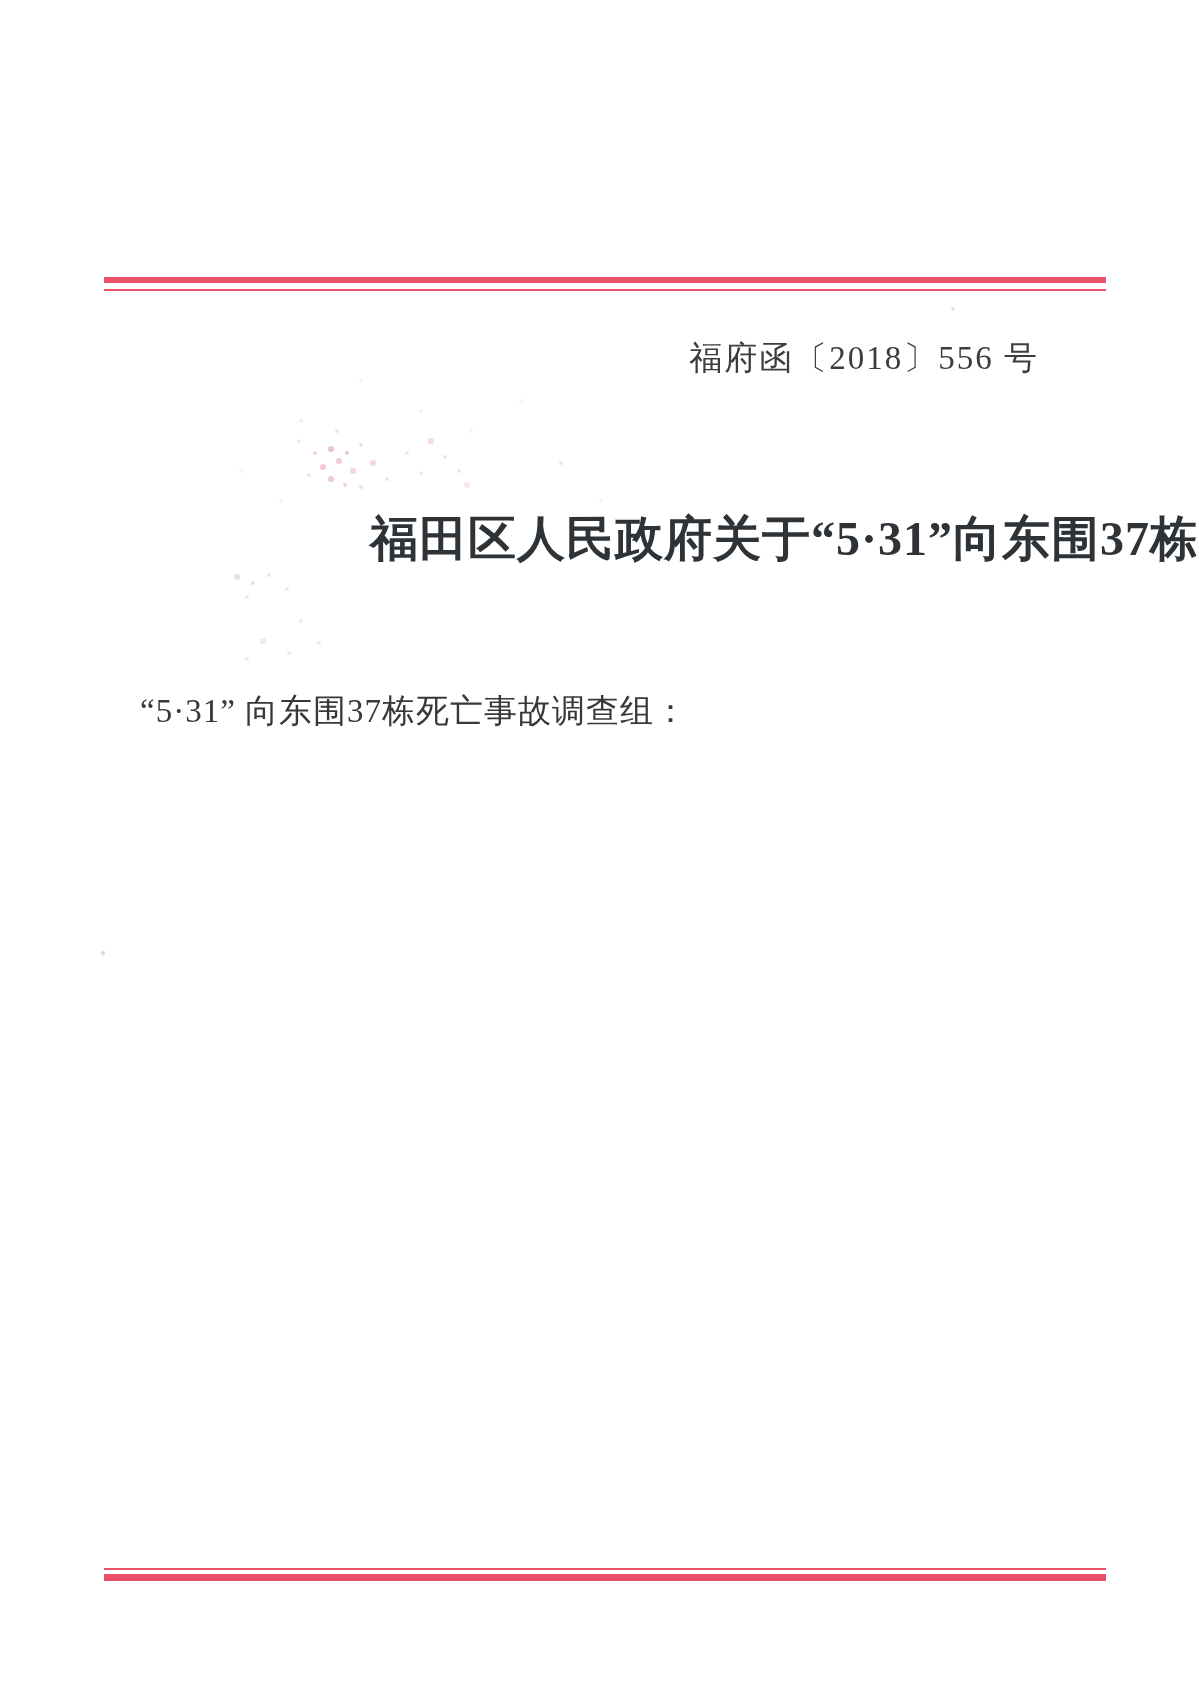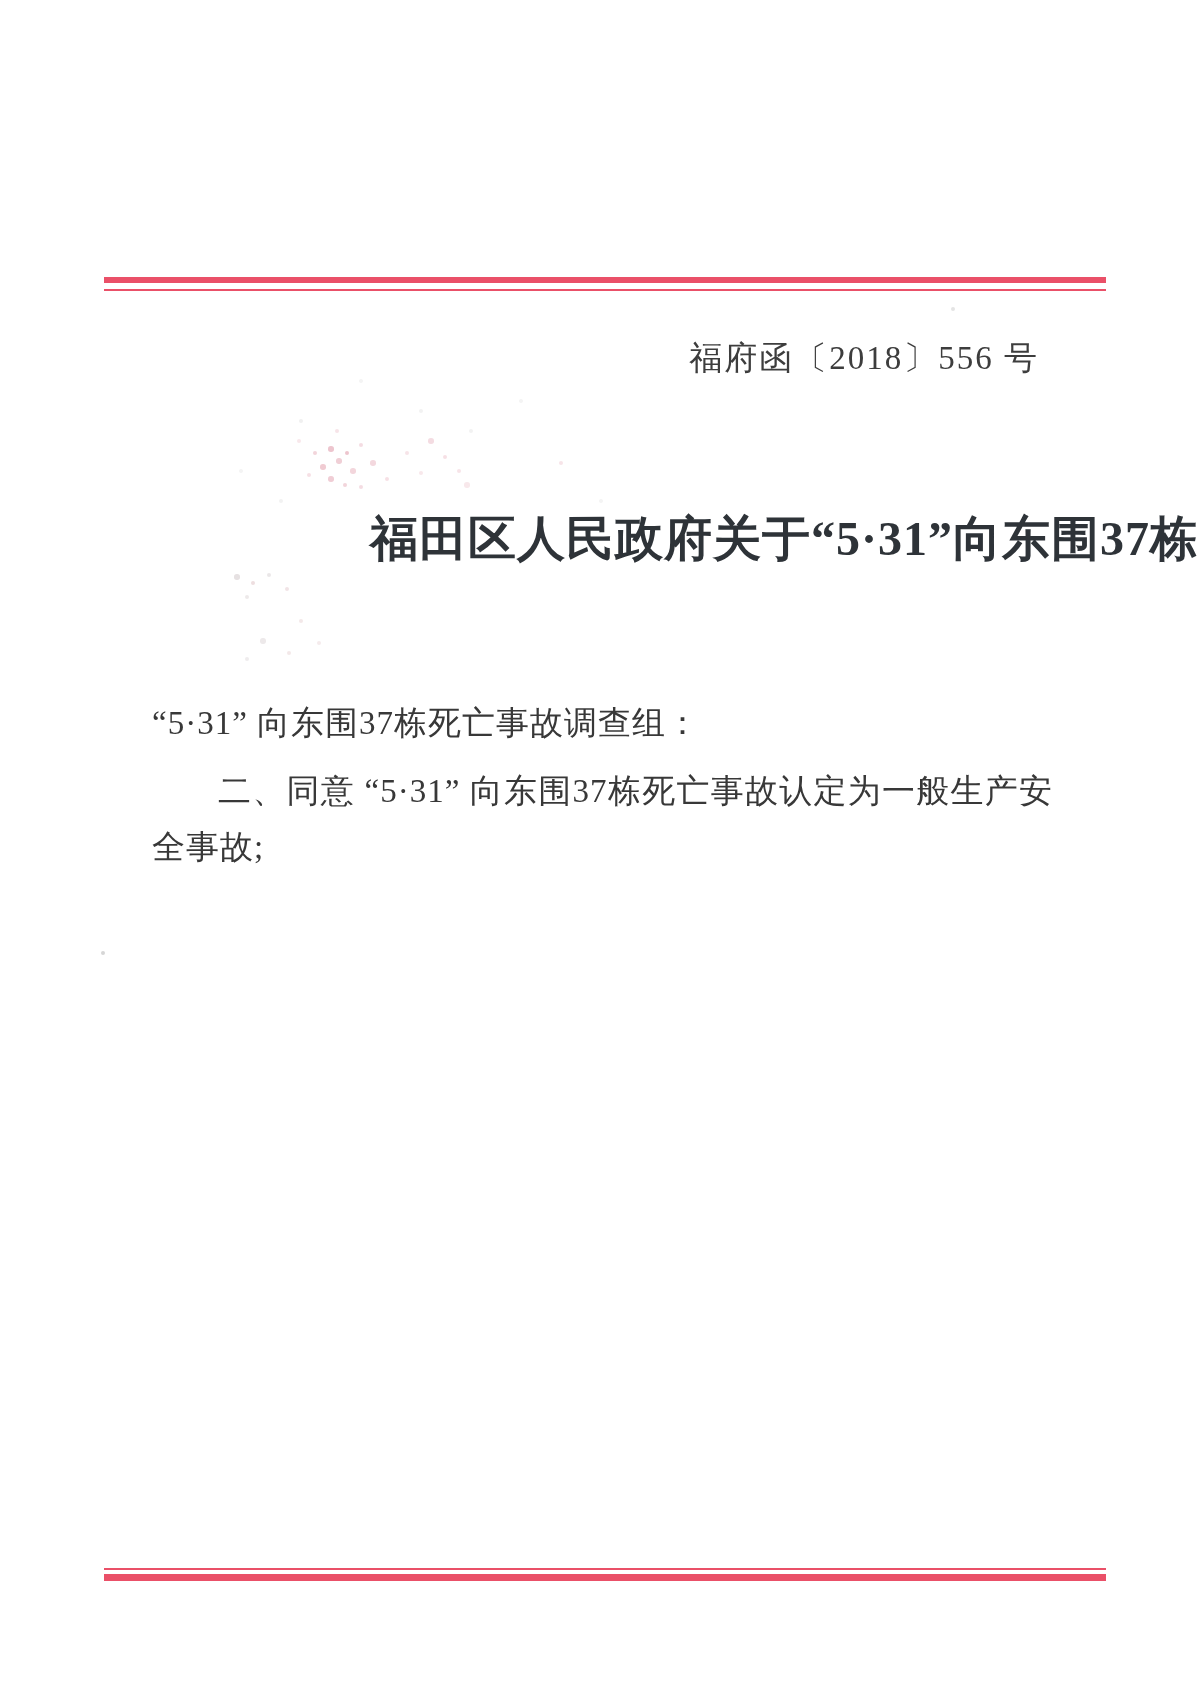--- a/index.html
+++ b/index.html
@@ -105,21 +105,21 @@
   
   .doc-body{
     position:absolute;
     top:683px;left:140px;width:925px;
     font-size:33px;
     line-height:56.2px;
     color:#383838;
     text-align:justify;
     letter-spacing:1px;
   }
-  .doc-body p{margin:12px;padding:0;text-indent:2em;}
+  .doc-body p{margin:0;padding:0;text-indent:2em;}
   .doc-body p.salutation{text-indent:0;}
 </style>
 </head>
 <body>
 
 <div class="page">
 
 
   <div class="rule rule-thick-top"></div>
   <div class="rule rule-thin-top"></div>
@@ -128,19 +128,18 @@
 
   <div class="stamp"></div>
   <div class="stamp-lower"></div>
 
   <div class="doc-title">
     <div>福田区人民政府关于“5·31”向东围37栋</div>
   </div>
 
   <div class="doc-body">
     <p class="salutation">“5·31” 向东围37栋死亡事故调查组：</p>
-    <p>二、同意 “5·31” 向东围37栋死亡事故认定为一般生产安全事故;</p>
   </div>
 
   <div class="rule rule-thin-bottom"></div>
   <div class="rule rule-thick-bottom"></div>
 
 </div>
 
 </body></html>

